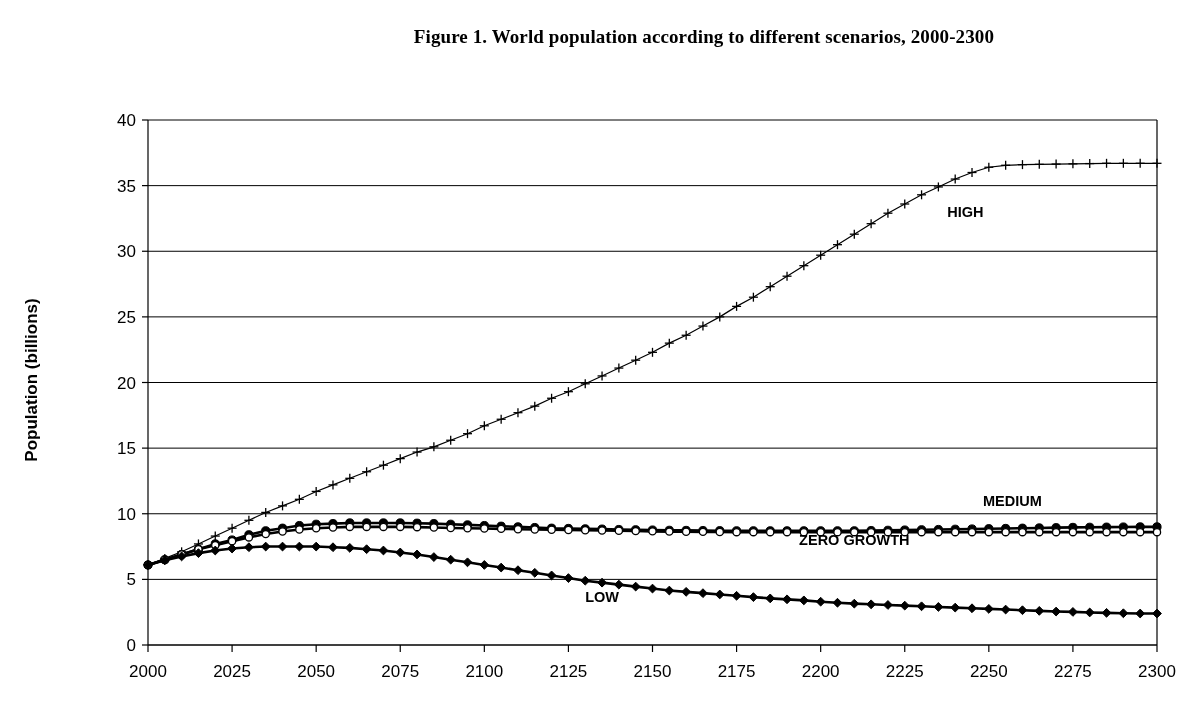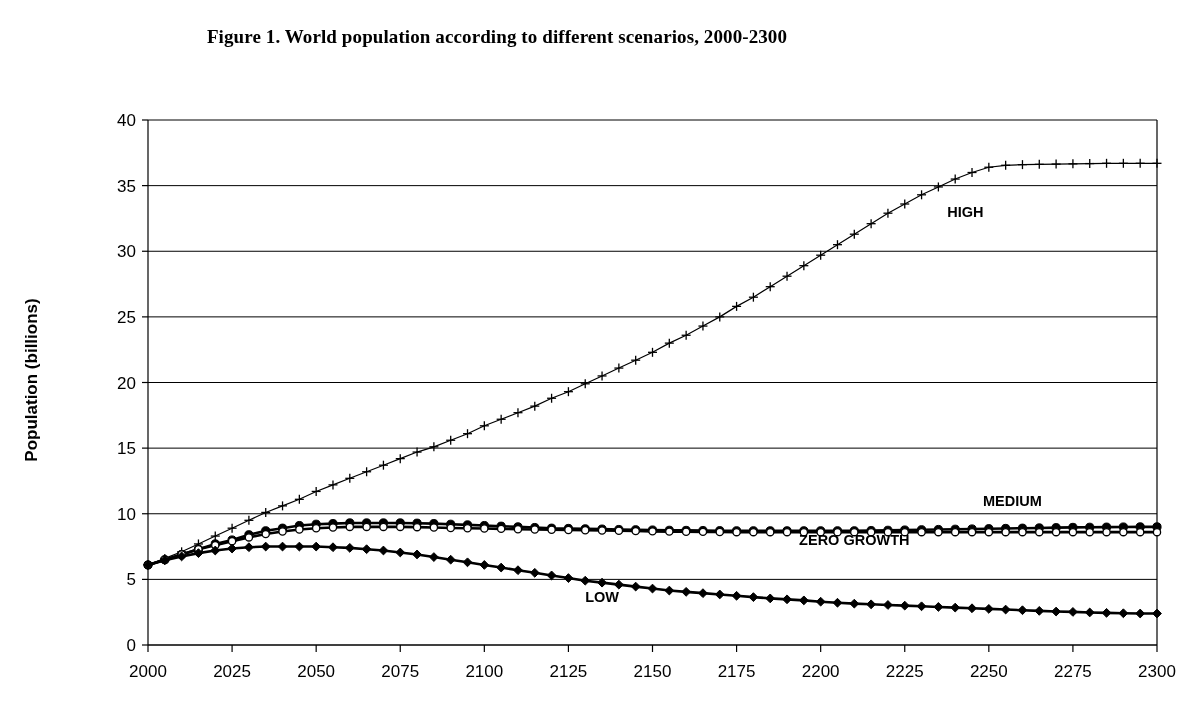--- a/index.html
+++ b/index.html
@@ -13,21 +13,21 @@
     font-family: "Liberation Sans", sans-serif;
     color: #000000;
     overflow: hidden;
     position: relative;
   }
   #figure-title {
     position: absolute;
     top: 26px;
     left: 0;
     width: 994px;
-    text-align: center;
+    text-align: right;
     font-family: "Liberation Serif", serif;
     font-weight: bold;
     font-size: 19px;
     letter-spacing: 0.1px;
   }
   #chart-area {
     position: absolute;
     left: 0;
     top: 70px;
     width: 1191px;

